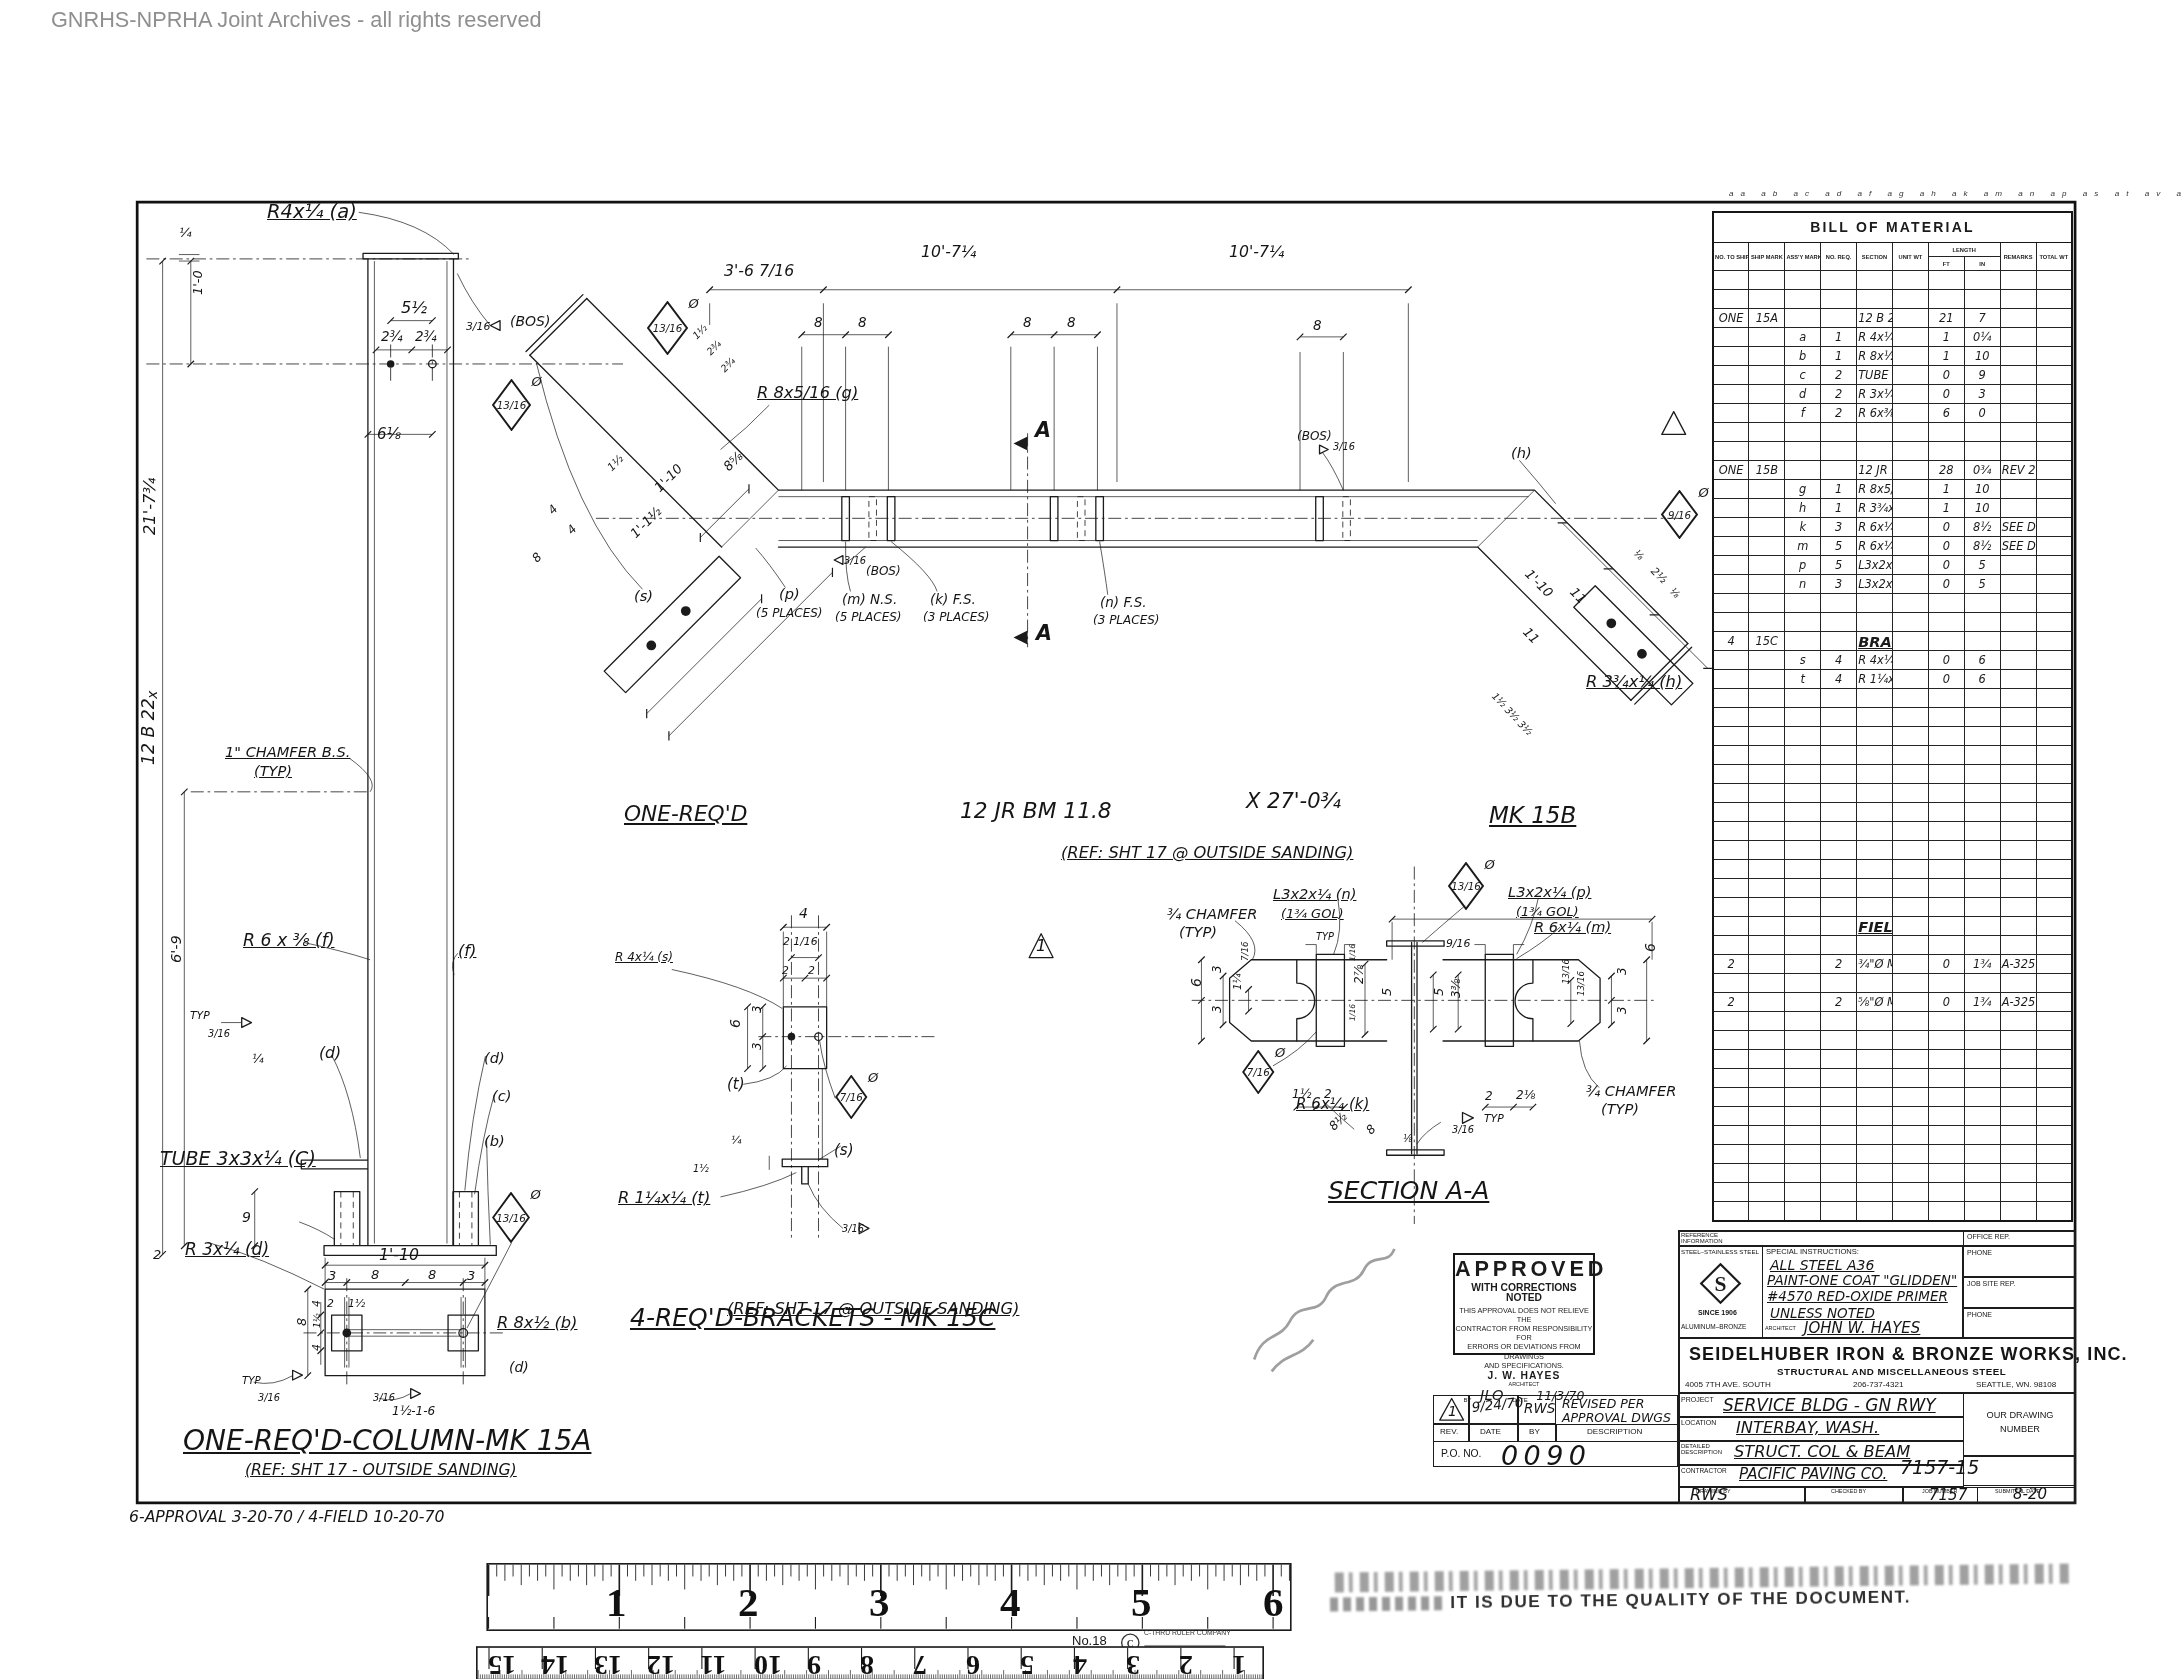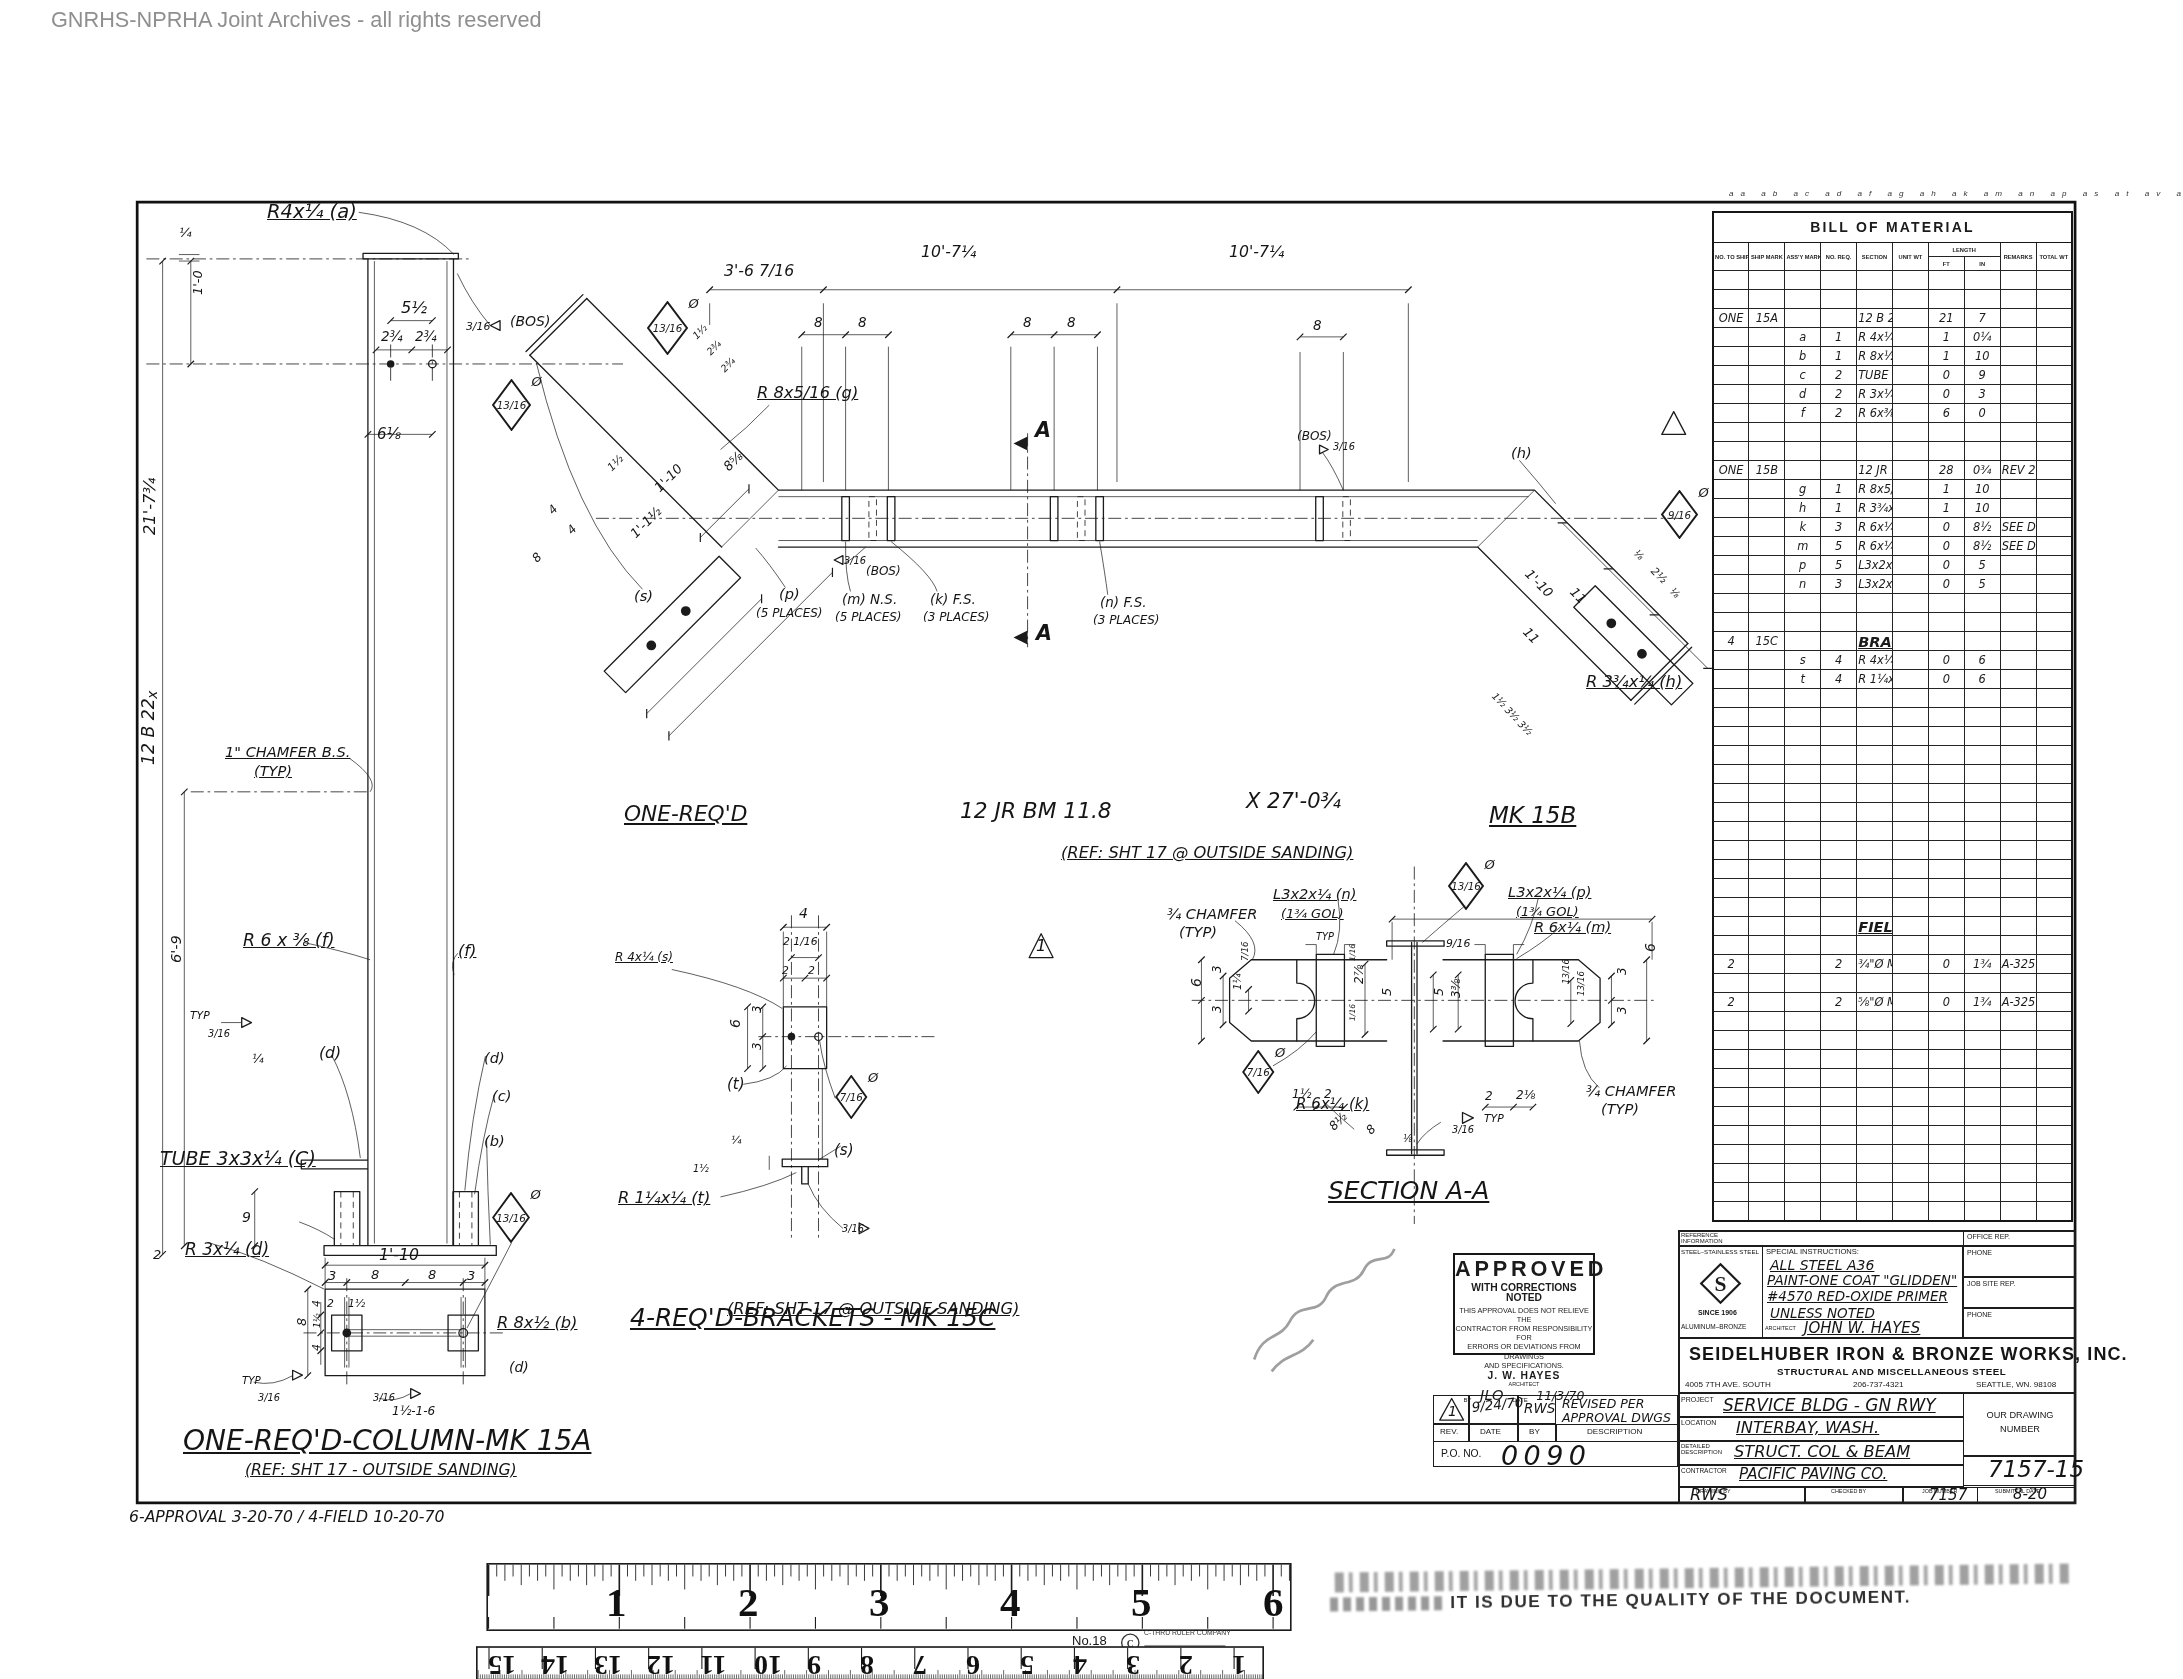--- a/index.html
+++ b/index.html
@@ -1047,21 +1047,21 @@
     <div class="lbl print" style="left:1681px;top:1396px;font-size:7px">PROJECT</div>
     <div class="lbl hw u" style="left:1723px;top:1397px;font-size:17px">SERVICE BLDG - GN RWY</div>
     <div class="lbl print" style="left:1681px;top:1419px;font-size:7px">LOCATION</div>
     <div class="lbl hw u" style="left:1736px;top:1420px;font-size:16.3px">INTERBAY, WASH.</div>
     <div class="lbl print" style="left:1681px;top:1443px;font-size:6px;white-space:normal;width:44px">DETAILED DESCRIPTION</div>
     <div class="lbl hw u" style="left:1734px;top:1444px;font-size:16.3px">STRUCT. COL &amp; BEAM</div>
     <div class="lbl print" style="left:1681px;top:1468px;font-size:6.5px">CONTRACTOR</div>
     <div class="lbl hw u" style="left:1739px;top:1467px;font-size:15px">PACIFIC PAVING CO.</div>
 
     <div class="lbl print" style="left:1982px;top:1409px;font-size:9.2px;white-space:normal;width:76px;text-align:center;line-height:1.5">OUR DRAWING NUMBER</div>
-    <div class="lbl hw" style="left:1988px;top:1458px;font-size:23px">7157-15</div>
+    <div class="lbl hw" style="left:1900px;top:1458px;font-size:19px">7157-15</div>
 
     <div class="lbl print" style="left:1696px;top:1489px;font-size:5.4px">DRAWING BY</div>
     <div class="lbl hw" style="left:1690px;top:1487px;font-size:16.3px">RWS</div>
     <div class="lbl print" style="left:1831px;top:1489px;font-size:5.4px">CHECKED BY</div>
     <div class="lbl print" style="left:1922px;top:1489px;font-size:5.4px">JOB NUMBER</div>
     <div class="lbl hw" style="left:1929px;top:1488px;font-size:15px">7157</div>
     <div class="lbl print" style="left:1995px;top:1489px;font-size:5.4px">SUBMITTAL DATE</div>
     <div class="lbl hw" style="left:2013px;top:1487px;font-size:15px">8-20</div>
   </div>
 

